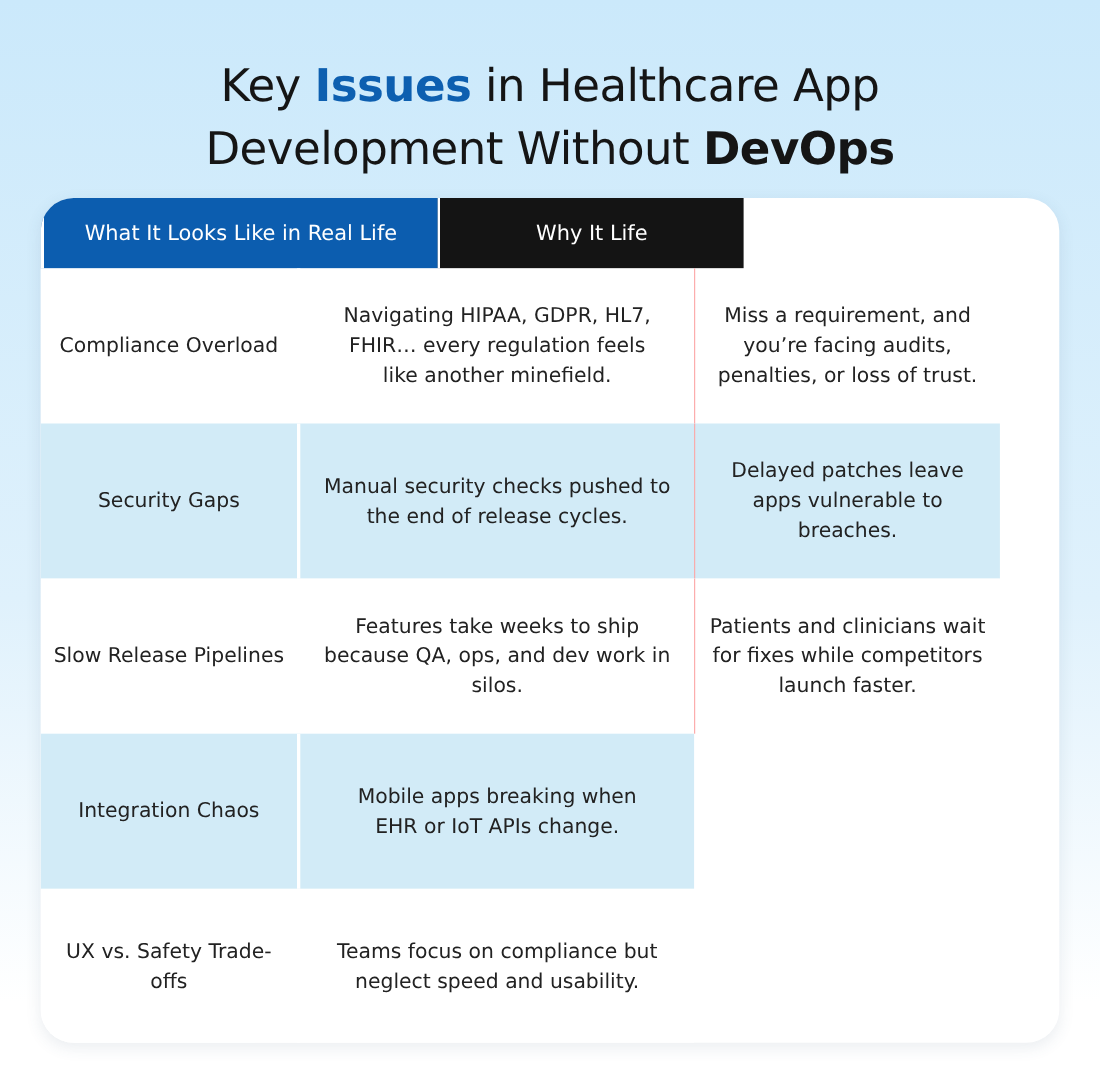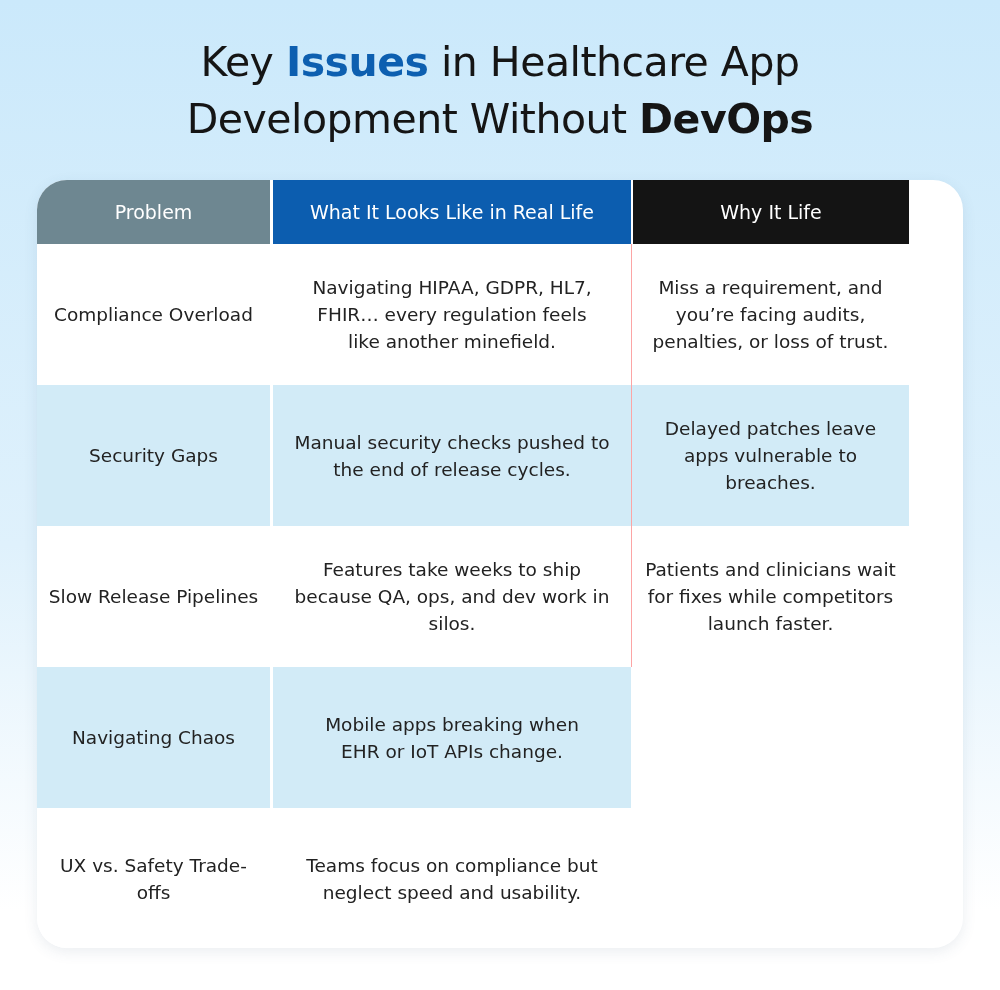--- a/index.html
+++ b/index.html
@@ -3,21 +3,21 @@
 <meta charset="utf-8">
 <style>
   html, body { margin: 0; padding: 0; }
   body {
     width: 1000px; height: 990px; overflow: hidden;
     background: linear-gradient(180deg, #cbe9fb 0%, #dff1fc 55%, #ffffff 92%, #ffffff 100%);
     font-family: "Liberation Sans", "DejaVu Sans", sans-serif;
     position: relative;
   }
   .title {
-    position: absolute; left: 0; top: 34px; width: 1000px;
+    position: absolute; left: 0; top: 50px; width: 1000px;
     text-align: center; color: #151515;
     font-family: "DejaVu Sans", sans-serif;
     font-size: 41px; line-height: 57px; letter-spacing: -0.5px;
   }
   .title .accent { color: #0d5fb0; font-weight: bold; }
   .title .strong { font-weight: bold; }
   .table {
     position: absolute; left: 37px; top: 180px; width: 926px; height: 768px;
     border-radius: 30px; overflow: hidden; background: #ffffff;
     box-shadow: 0 4px 14px rgba(60,90,120,0.10);
@@ -43,21 +43,20 @@
 </head>
 <body>
 
 <div class="title">
   <div><span>Key </span><span class="accent">Issues</span><span> in Healthcare App</span></div>
   <div><span>Development Without </span><span class="strong">DevOps</span></div>
 </div>
 
 <div class="table">
   <div class="row header">
-    <div class="cell c1">Problem</div>
     <div class="cell c2">What It Looks Like in Real Life</div>
     <div class="cell c3">Why It Life</div>
   </div>
 
   <div class="row body-row plain" style="top:64px">
     <div class="cell c1">Compliance Overload</div>
     <div class="cell c2" style="padding:0 34px">Navigating HIPAA, GDPR, HL7, FHIR… every regulation feels like another minefield.</div>
     <div class="cell c3" style="padding:0 20px">Miss a requirement, and you’re facing audits, penalties, or loss of trust.</div>
   </div>
 
@@ -67,21 +66,21 @@
     <div class="cell c3" style="padding:0 30px">Delayed patches leave apps vulnerable to breaches.</div>
   </div>
 
   <div class="row body-row plain" style="top:346px">
     <div class="cell c1" style="padding:0 4px">Slow Release Pipelines</div>
     <div class="cell c2" style="padding:0 12px">Features take weeks to ship because QA, ops, and dev work in silos.</div>
     <div class="cell c3" style="padding:0 10px">Patients and clinicians wait for fixes while competitors launch faster.</div>
   </div>
 
   <div class="row body-row alt" style="top:487px">
-    <div class="cell c1">Navigating Chaos</div>
+    <div class="cell c1">Integration Chaos</div>
     <div class="cell c2" style="padding:0 34px">Mobile apps breaking when EHR or IoT APIs change.</div>
   </div>
 
   <div class="row body-row plain" style="top:628px">
     <div class="cell c1" style="padding:0 22px">UX vs. Safety Trade-offs</div>
     <div class="cell c2" style="padding:0 18px">Teams focus on compliance but neglect speed and usability.</div>
   </div>
 </div>
 
 </body></html>

